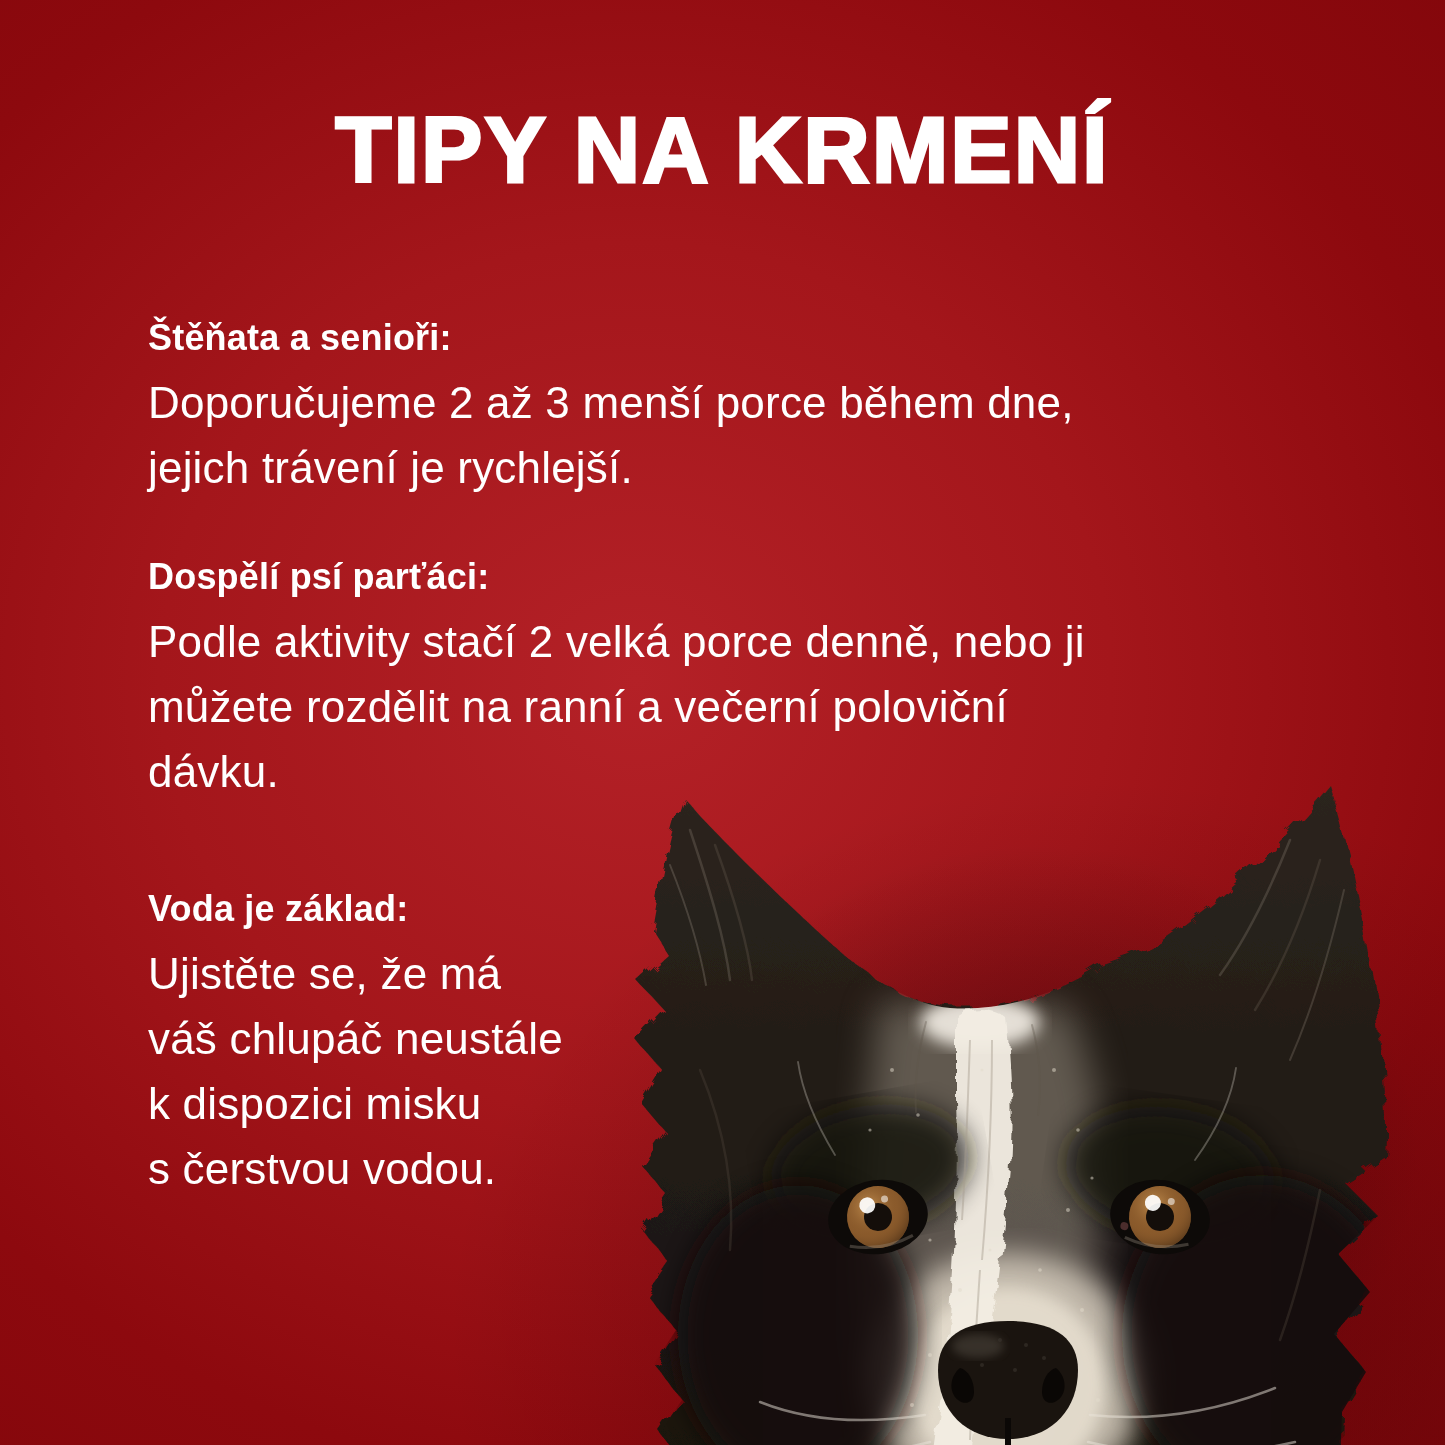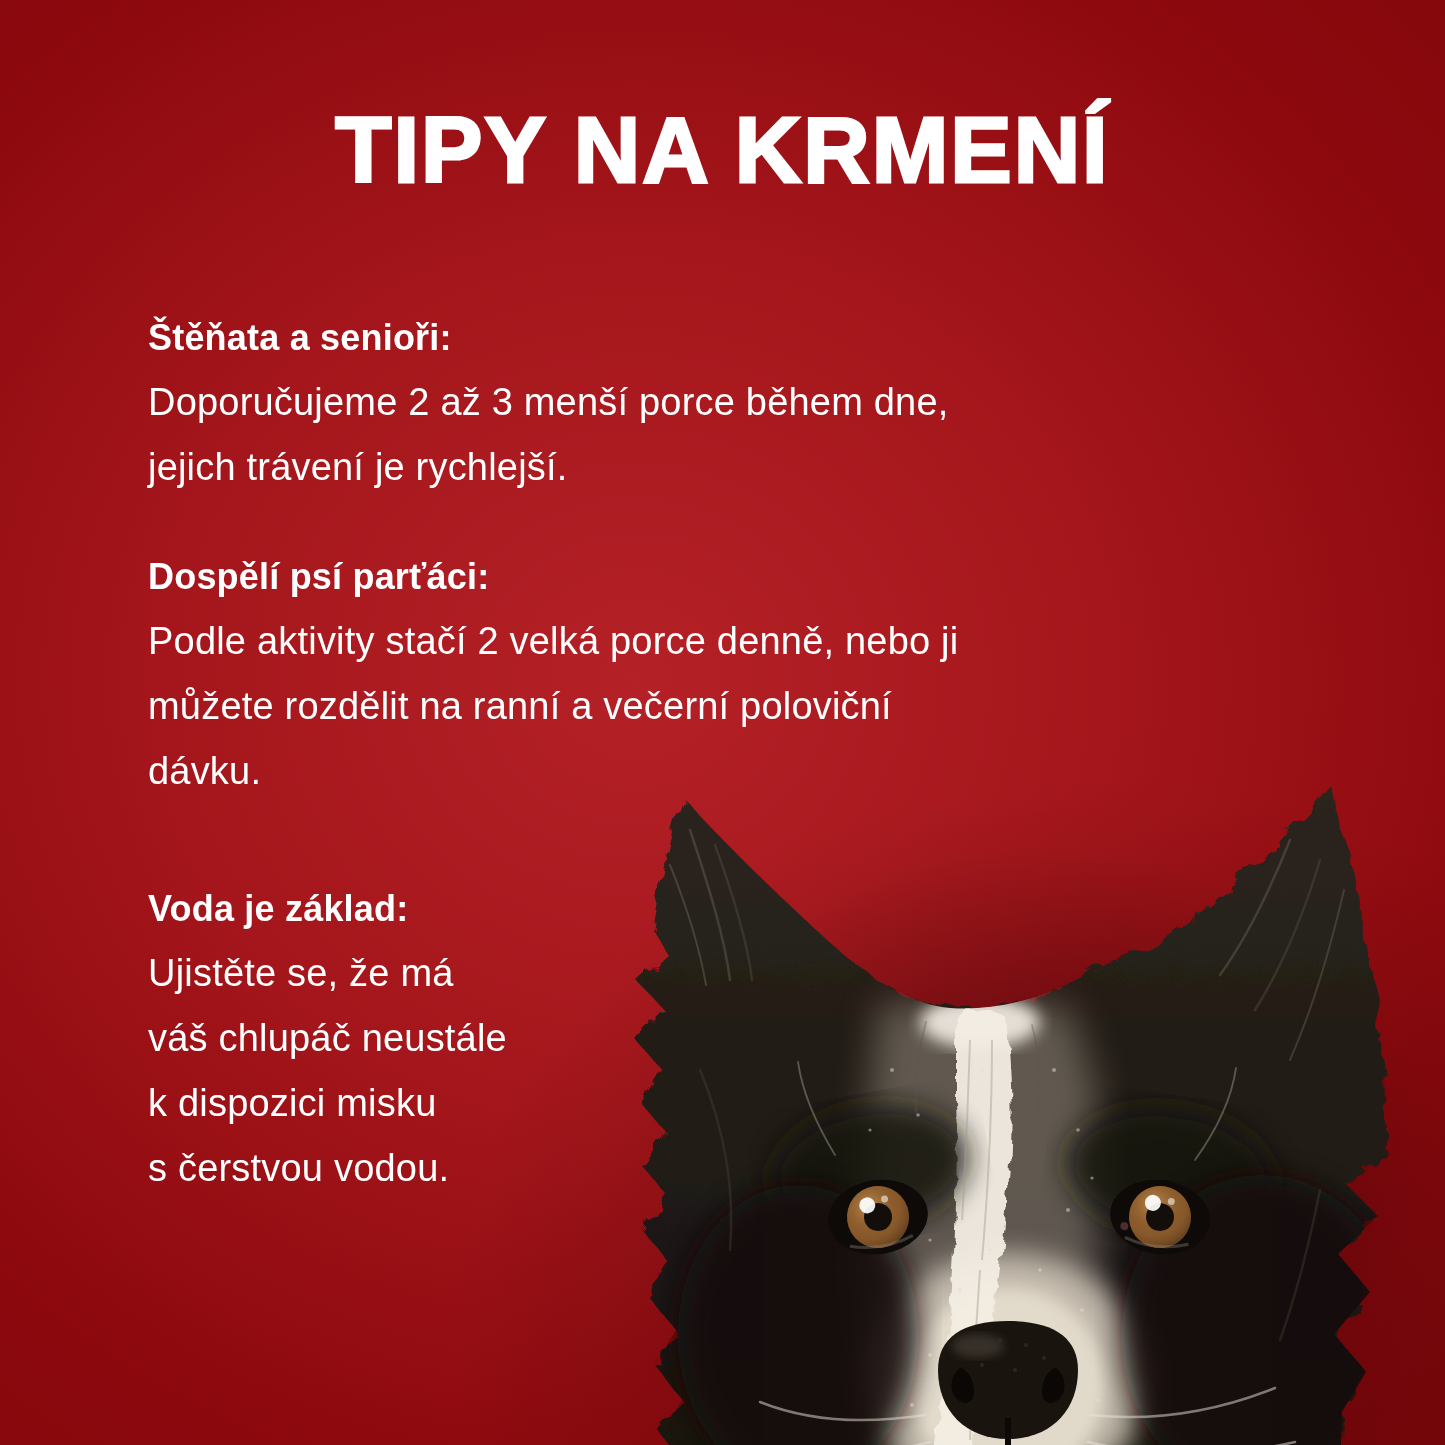--- a/index.html
+++ b/index.html
@@ -35,21 +35,21 @@
   .tip-section.third{margin-top:72px;}
   .tip-heading{
     margin:0;
     font-size:36px;
     line-height:65px;
     font-weight:700;
     letter-spacing:.2px;
   }
   .tip-body{
     margin:0;
-    font-size:38px;
+    font-size:44px;
     line-height:65px;
     font-weight:400;
     white-space:pre-line;
     letter-spacing:.2px;
   }
   .dog-shadow{
     position:absolute;
     right:-120px;bottom:-140px;
     width:1050px;height:860px;
     background:radial-gradient(closest-side, rgba(58,2,6,.55), rgba(58,2,6,0) 72%);

